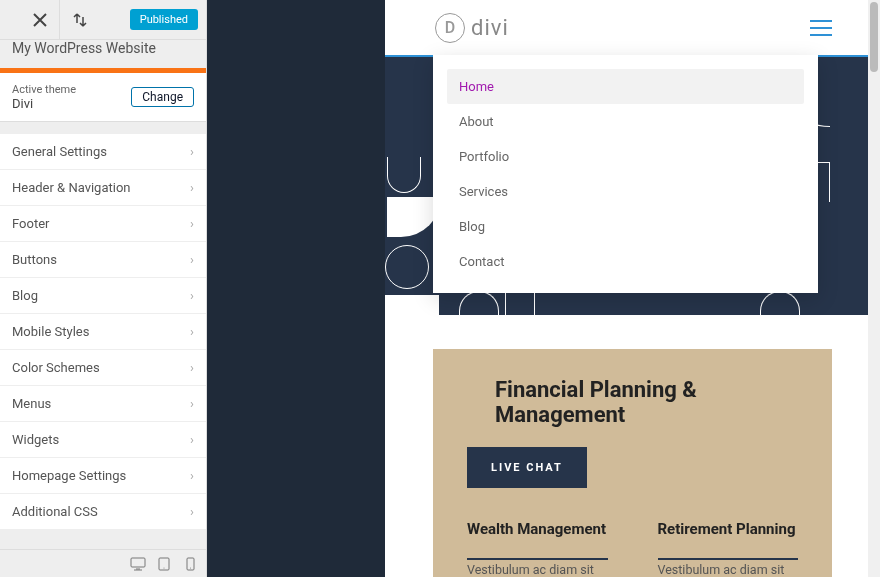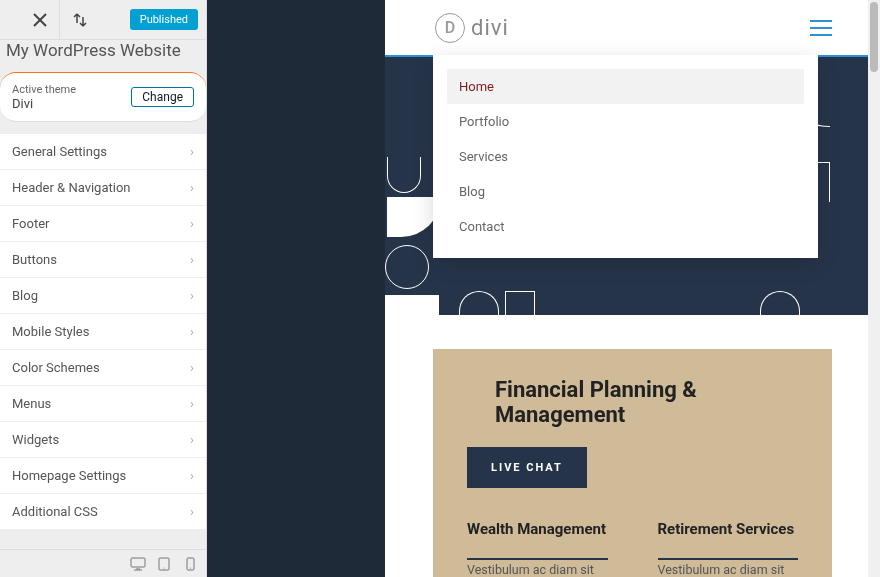--- a/index.html
+++ b/index.html
@@ -10,23 +10,23 @@
 
 .sidebar { width: 207px; background: #eeeeee; display: flex; flex-direction: column; border-right: 1px solid #ddd; }
 .sidebar-top { height: 40px; display: flex; align-items: center; background: #eeeeee; border-bottom: 1px solid #ddd; padding-left: 20px; }
 .close-btn { width: 40px; height: 40px; display: flex; align-items: center; justify-content: center; border-right: 1px solid #ddd; cursor: pointer; color: #444; }
 .collapse-btn { width: 40px; height: 40px; display: flex; align-items: center; justify-content: center; cursor: pointer; color: #444; }
 .spacer { flex: 1; }
 .publish-btn { background: #00a0d2; color: white; border: none; padding: 4px 10px; font-size: 11px; border-radius: 3px; margin-right: 8px; cursor: pointer; }
 
 .you-are { padding: 10px 12px 2px 12px; font-size: 11px; color: #555; position: relative; }
 .help-icon { position: absolute; right: 10px; top: 10px; width: 14px; height: 14px; border-radius: 50%; background: #555; color: white; font-size: 10px; display: flex; align-items: center; justify-content: center; cursor: pointer; }
-.site-title { padding: 0 12px 12px 6px; font-size: 17px; color: #555; }
-
-.theme-section { background: #fff; border-top: 1px solid #f97316; border-bottom: 1px solid #ddd; padding: 10px 12px; display: flex; align-items: center; justify-content: space-between; margin-bottom: 12px; border-radius: 16px; }
+.site-title { padding: 0 12px 12px 12px; font-size: 14px; color: #555; }
+
+.theme-section { background: #fff; border-top: 5px solid #f97316; border-bottom: 1px solid #ddd; padding: 10px 12px; display: flex; align-items: center; justify-content: space-between; margin-bottom: 12px; }
 .theme-label { font-size: 11px; color: #666; }
 .theme-name { font-size: 13px; color: #444; }
 .change-btn { border: 1px solid #0073aa; color: #0f172a; background: white; padding: 2px 10px; font-size: 12px; border-radius: 3px; cursor: pointer; }
 
 .panel-list { background: #fff; }
 .panel-item { padding: 10px 12px; border-bottom: 1px solid #eee; display: flex; align-items: center; justify-content: space-between; cursor: pointer; font-size: 13px; color: #555; }
 .chev { color: #aaa; }
 
 .sidebar-bottom { margin-top: auto; height: 28px; border-top: 1px solid #ddd; display: flex; align-items: center; justify-content: flex-end; padding: 0 6px; gap: 6px; }
 .device-icon { width: 20px; height: 20px; display: flex; align-items: center; justify-content: center; color: #777; cursor: pointer; }
@@ -54,21 +54,21 @@
 .geo.g3 { left: 0px; top: 188px; width: 44px; height: 44px; border: 1.5px solid #fff; border-radius: 50%; }
 .geo.g4 { left: 0px; top: 238px; width: 54px; height: 22px; background: #fff; }
 .geo.g5 { right: 50px; top: 10px; width: 60px; height: 60px; border: 1.5px solid #fff; border-bottom-left-radius: 60px; border-top: none; border-right: none; }
 .geo.g6 { right: 50px; top: 105px; width: 40px; height: 40px; border: 1.5px solid #fff; border-left: none; border-bottom: none; }
 .geo.g7 { left: 74px; top: 234px; width: 40px; height: 26px; border: 1.5px solid #fff; border-radius: 40px 40px 0 0; border-bottom: none; }
 .geo.g8 { left: 120px; top: 234px; width: 30px; height: 26px; border: 1.5px solid #fff; border-bottom: none; }
 .geo.g9 { right: 80px; top: 234px; width: 40px; height: 26px; border: 1.5px solid #fff; border-radius: 40px 40px 0 0; border-bottom: none; }
 
 .dropdown-menu { position: absolute; top: 0; left: 48px; right: 62px; background: #fff; box-shadow: 0 6px 20px rgba(0,0,0,.15); padding: 14px; }
 .menu-item { padding: 10px 12px; font-size: 13px; color: #666; cursor: pointer; border-radius: 2px; }
-.menu-item.active { background: #f2f2f2; color: #7f1d1d; }
+.menu-item.active { background: #f2f2f2; color: #a21caf; }
 
 .content-section { background: #d0bb99; margin: 34px 48px 0 48px; padding: 28px 34px 10px 34px; }
 .cs-title { font-size: 22px; font-weight: 700; color: #222; margin-bottom: 20px; margin-left: 28px; }
 .cta-btn { background: #26344a; color: #fff; border: none; padding: 14px 24px; font-size: 11px; font-weight: 700; letter-spacing: 2px; cursor: pointer; margin-bottom: 32px; }
 .two-col { display: flex; gap: 50px; }
 .col { flex: 1; }
 .col-title { font-size: 15px; font-weight: 700; color: #222; padding-bottom: 20px; border-bottom: 2px solid #26344a; }
 .col-text { font-size: 12.5px; color: #555; line-height: 1.6; }
 </style>
 </head>
@@ -194,37 +194,38 @@
         <div class="geo g4"></div>
         <div class="geo g5"></div>
         <div class="geo g6"></div>
         <div class="geo g7"></div>
         <div class="geo g8"></div>
         <div class="geo g9"></div>
       </div>
 
       <div class="dropdown-menu" id="dropdown-menu">
           <div class="menu-item active">Home</div>
+          <div class="menu-item">About</div>
           <div class="menu-item">Portfolio</div>
           <div class="menu-item">Services</div>
           <div class="menu-item">Blog</div>
           <div class="menu-item">Contact</div>
         </div>
     </div>
 
     <div class="content-section">
       <h2 class="cs-title">Financial Planning &amp; Management</h2>
       <button class="cta-btn">LIVE CHAT</button>
       <div class="two-col" id="two-col">
           <div class="col">
             <div class="col-title">Wealth Management</div>
             <div class="col-text">Vestibulum ac diam sit amet quam vehicula elementum sed sit amet dui</div>
           </div>
           <div class="col">
-            <div class="col-title">Retirement Services</div>
+            <div class="col-title">Retirement Planning</div>
             <div class="col-text">Vestibulum ac diam sit amet quam vehicula elementum sed sit amet dui</div>
           </div>
         </div>
     </div>
 
     <div class="preview-scroll">
       <div class="preview-scrollthumb"></div>
     </div>
   </div>
 </div>

